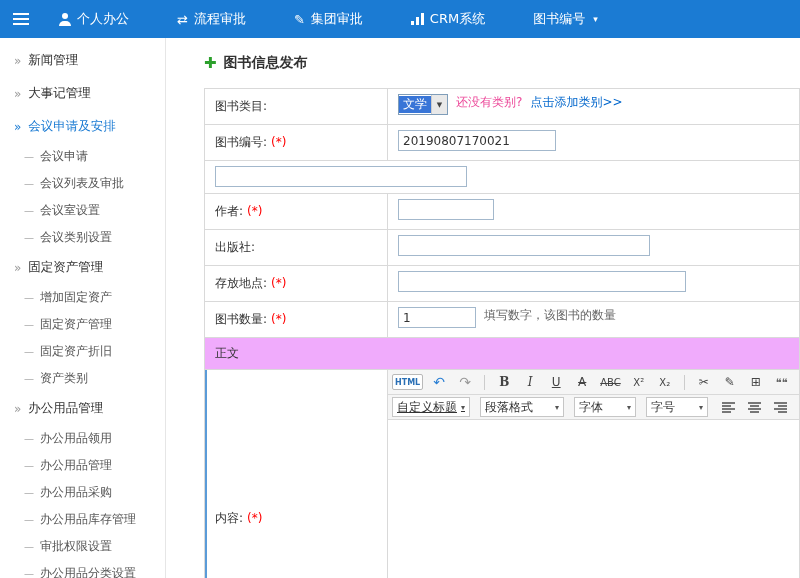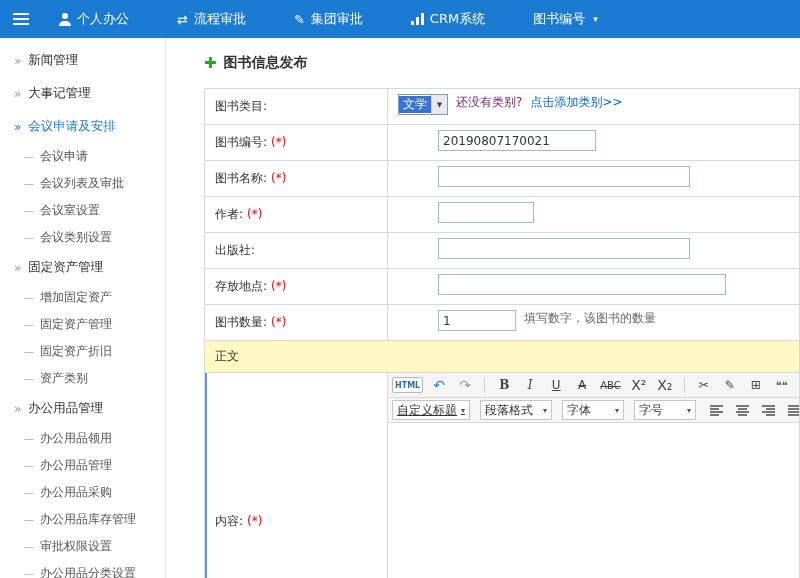--- a/index.html
+++ b/index.html
@@ -37,51 +37,51 @@
   .main{flex:1;padding:16px 0 0 38px;overflow:hidden;background:#fff;}
   .page-title{display:flex;align-items:center;gap:7px;font-size:14px;font-weight:bold;color:#333;margin-bottom:16px;}
   .plus-icon{color:#2ca02c;font-size:15px;font-weight:bold;line-height:1;}
   
   .form-table{border:1px solid #d9d9d9;border-bottom:none;}
   .frow{display:flex;border-bottom:1px solid #d9d9d9;min-height:33px;}
   .fl{width:183px;flex:none;border-right:1px solid #d9d9d9;padding:9px 10px;font-size:12px;color:#333;}
   .req{color:#f00;margin-left:4px;}
   .fv{flex:1;padding:5px 10px;display:flex;align-items:flex-start;gap:8px;font-size:12px;color:#333;min-width:0;}
   input[type=text]{height:21px;border:1px solid #a3b8cc;padding:0 4px;font-size:12px;color:#333;
-    font-family:"DejaVu Sans","Liberation Sans",sans-serif;margin-left:40px;}
+    font-family:"DejaVu Sans","Liberation Sans",sans-serif;}
   .w-bookno{width:158px;} .w-bookname{width:252px;} .w-author{width:96px;}
   .w-publisher{width:252px;} .w-location{width:288px;} .w-qty{width:78px;}
   .select{display:inline-flex;align-items:center;height:21px;border:1px solid #7f9db9;background:#fff;cursor:pointer;}
   .sel-text{background:#3875d7;color:#fff;padding:1px 4px;font-size:12px;line-height:1.2;}
   .sel-arrow{width:16px;height:100%;background:#e9e9e9;border-left:1px solid #ccc;display:flex;align-items:center;justify-content:center;font-size:7px;color:#444;}
-  .hint{color:#701a75;} .hint-gray{color:#666;}
+  .hint{color:#ec4899;} .hint-gray{color:#666;}
   a.addlink{color:#06c;text-decoration:none;cursor:pointer;}
-  .body-header{background:#fef9c3;border-bottom:1px solid #d9d9d9;padding:7px 10px;font-size:12px;color:#333;}
+  .body-header{background:#f0abfc;border-bottom:1px solid #d9d9d9;padding:7px 10px;font-size:12px;color:#333;}
   .frow-content{height:400px;box-shadow:inset 2px 0 0 #5a9bd8;}
   .frow-content .fl{padding-top:140px;}
   
   .editor{flex:1;display:flex;flex-direction:column;min-width:0;}
   .toolbar{background:#f5f5f5;border-bottom:1px solid #d9d9d9;padding:2px 4px;display:flex;align-items:center;gap:6px;flex-wrap:nowrap;overflow:hidden;}
   .tb-btn{min-width:20px;height:20px;display:inline-flex;align-items:center;justify-content:center;
     font-size:12px;color:#444;padding:0 2px;cursor:pointer;border-radius:2px;flex:none;}
   .tb-sep{width:1px;height:15px;background:#ccc;margin:0 3px;flex:none;}
   .b-html{font-size:8px;font-weight:bold;color:#2a6fb5;border:1px solid #b9b9b9;background:#fff;height:16px;min-width:26px;}
   .b-undo{color:#2a7fd4;font-size:14px;} .b-redo{color:#9a9a9a;font-size:14px;}
   .b-bold{font-weight:bold;font-family:"DejaVu Serif","Liberation Serif",serif;}
   .b-italic{font-style:italic;font-family:"DejaVu Serif","Liberation Serif",serif;}
   .b-underline{text-decoration:underline;}
   .b-strike{text-decoration:line-through;}
   .b-abc{font-size:10px;text-decoration:line-through;letter-spacing:0;}
-  .b-sup,.b-sub{font-size:14px;}
+  .b-sup,.b-sub{font-size:10px;}
   .b-quote{color:#666;font-size:11px;}
   .fc{border-bottom:2px solid #e03a3a;font-size:11px;line-height:1.2;}
   .hc{border-bottom:2px solid #f5b800;font-size:11px;line-height:1.2;}
   .mini-caret{font-size:7px;color:#666;margin-left:1px;}
   .tb-dd{display:inline-flex;align-items:center;justify-content:space-between;border:1px solid #c6c6c6;background:#fff;height:20px;padding:0 4px;font-size:12px;color:#333;margin-right:4px;cursor:pointer;flex:none;}
-  .dd-title{width:78px;text-decoration:underline;} .dd-para{width:72px;} .dd-font{width:62px;} .dd-size{width:62px;}
+  .dd-title{width:78px;text-decoration:underline;} .dd-para{width:84px;} .dd-font{width:62px;} .dd-size{width:62px;}
   .dd-caret{font-size:8px;color:#555;margin-left:4px;}
   .bars{width:13px;height:11px;display:block;background:
     linear-gradient(#777,#777) 0 0/13px 2px no-repeat,
     linear-gradient(#777,#777) 0 3px/9px 2px no-repeat,
     linear-gradient(#777,#777) 0 6px/13px 2px no-repeat,
     linear-gradient(#777,#777) 0 9px/9px 2px no-repeat;}
   .bars-center{background-position:0 0,2px 3px,0 6px,2px 9px;}
   .bars-right{background-position:0 0,4px 3px,0 6px,4px 9px;}
   .bars-justify{background:
     linear-gradient(#777,#777) 0 0/13px 2px no-repeat,
@@ -229,23 +229,20 @@
       <div class="frow">
         <div class="fl">
           <span>图书编号:</span><span class="req">(*)</span>
         </div>
         <div class="fv">
           <input type="text" class="w-bookno" value="20190807170021" style="">
         </div>
       </div>
 
       <div class="frow">
-        <div class="fl">
-          <span>图书名称:</span><span class="req">(*)</span>
-        </div>
         <div class="fv">
           <input type="text" class="w-bookname" value="" style="">
         </div>
       </div>
 
       <div class="frow">
         <div class="fl">
           <span>作者:</span><span class="req">(*)</span>
         </div>
         <div class="fv">

